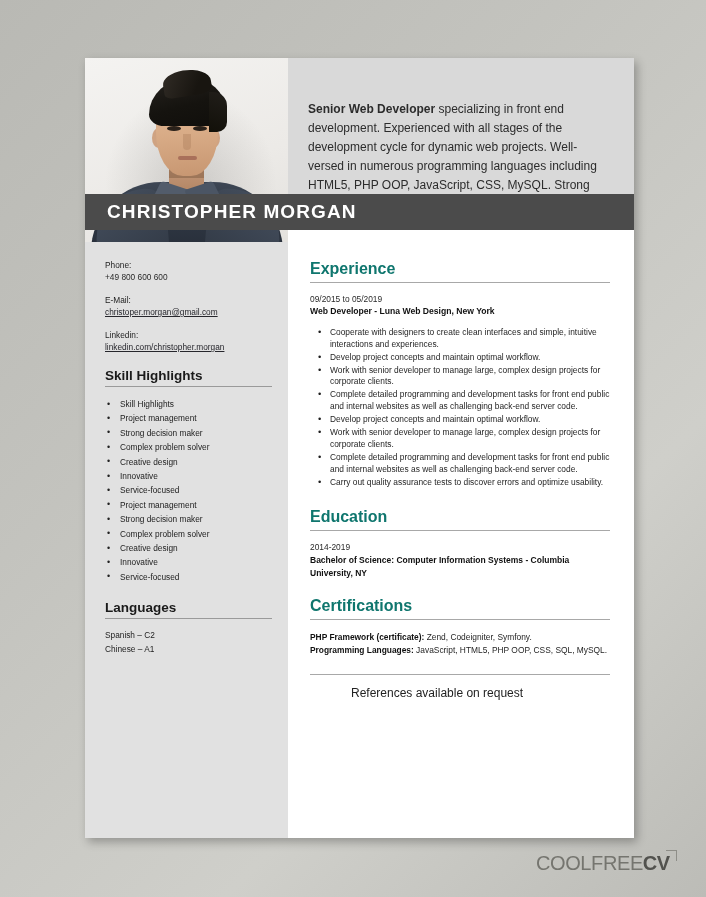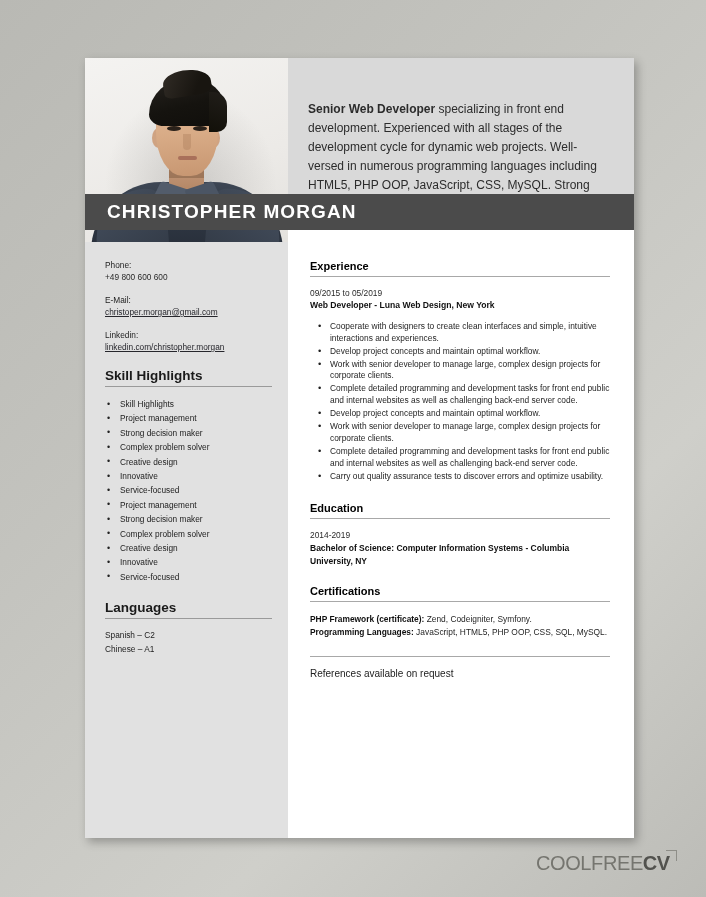--- a/index.html
+++ b/index.html
@@ -216,21 +216,21 @@
   ul.side-list li::before {
     content: "\2022";
     position: absolute; left: 2px; top: -0.5px;
     font-size: 9px; color: #222;
   }
 
   .lang-line { font-size: 8.3px; color: #222; line-height: 13.5px; }
 
   
   .main-heading {
-    font-size: 11px; font-weight: bold; color: #000000;
+    font-size: 16px; font-weight: bold; color: #0f766e;
     padding-bottom: 4px;
   }
   .main-rule { height: 1px; background: #a8a8a8; margin-bottom: 11px; }
 
   .date-right {
     font-size: 8.4px; color: #2a2a2a; text-align: left; margin-bottom: 2px;
   }
   .job-title {
     font-size: 8.6px; font-weight: bold; color: #111; margin-bottom: 11px;
   }
@@ -246,21 +246,21 @@
     font-size: 9.5px; color: #1f1f1f;
   }
 
   .degree {
     font-size: 8.5px; font-weight: bold; color: #111; line-height: 12.5px;
   }
   .cert-line {
     font-size: 8.4px; color: #1f1f1f; line-height: 12.4px;
   }
   .cert-line b { font-weight: bold; color: #111; }
-  .ref-line { font-size: 10px; color: #222; }
+  .ref-line { font-size: 12px; color: #222; margin-left: 41px; }
 
   .sect-gap { height: 18px; }
 
   
   .watermark {
     position: absolute;
     left: 536px; top: 852px;
     font-size: 20px;
     letter-spacing: -0.4px;
     color: #6f6f6c;

